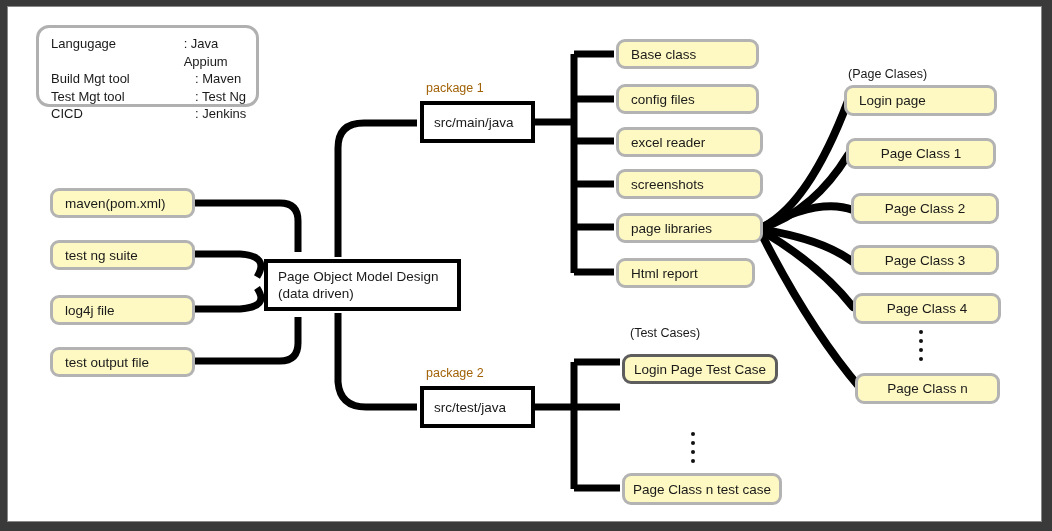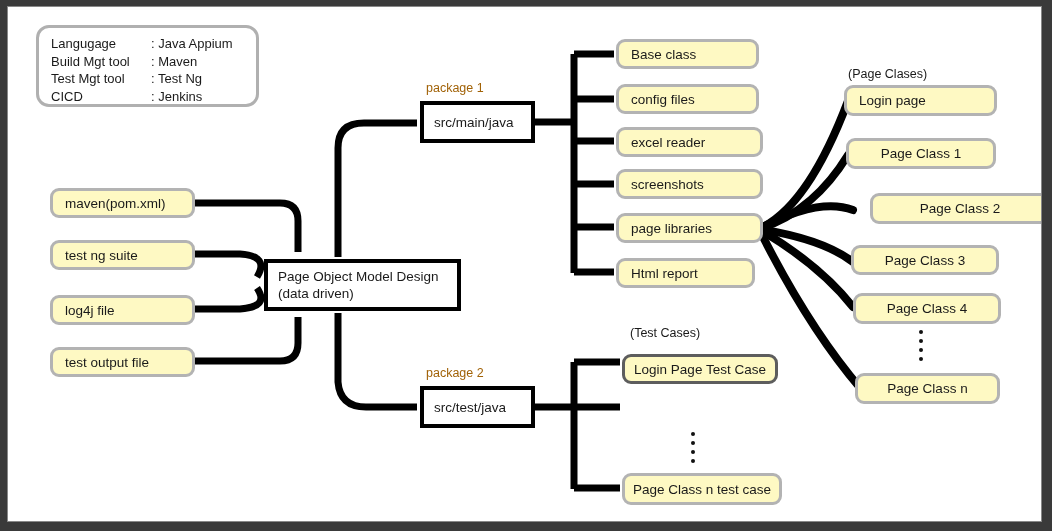--- a/index.html
+++ b/index.html
@@ -45,20 +45,21 @@
     border-radius:13px;
     background:#fff;
     box-sizing:border-box;
     padding:7px 0 0 12px;
     z-index:6;
   }
   #legend .row{
     font-size:13px;color:#1a1a1a;
     line-height:17.5px;
     display:flex;
+    gap:44px;
   }
   #legend .k{width:100px;display:inline-block;}
   #legend .v{display:inline-block;}
 
   
   .hard{
     position:absolute;
     box-sizing:border-box;
     background:#fff;
     border:4px solid #000;
@@ -233,21 +234,21 @@
   </div>
 
   <div class="group-label" style="left:840px;top:60px;">(Page Clases)</div>
 
   <div class="node" style="left:836px;top:78px;width:153px;height:31px;">
     <span class="txt">Login page</span>
   </div>
   <div class="node center-txt" style="left:838px;top:131px;width:150px;height:31px;">
     <span class="txt">Page Class 1</span>
   </div>
-  <div class="node center-txt" style="left:862px;top:186px;width:180px;height:31px;">
+  <div class="node center-txt" style="left:843px;top:186px;width:148px;height:31px;">
     <span class="txt">Page Class 2</span>
   </div>
   <div class="node center-txt" style="left:843px;top:238px;width:148px;height:30px;">
     <span class="txt">Page Class 3</span>
   </div>
   <div class="node center-txt" style="left:845px;top:286px;width:148px;height:31px;">
     <span class="txt">Page Class 4</span>
   </div>
   <div class="vdots" style="left:911px;top:323px;">
     <i></i>

